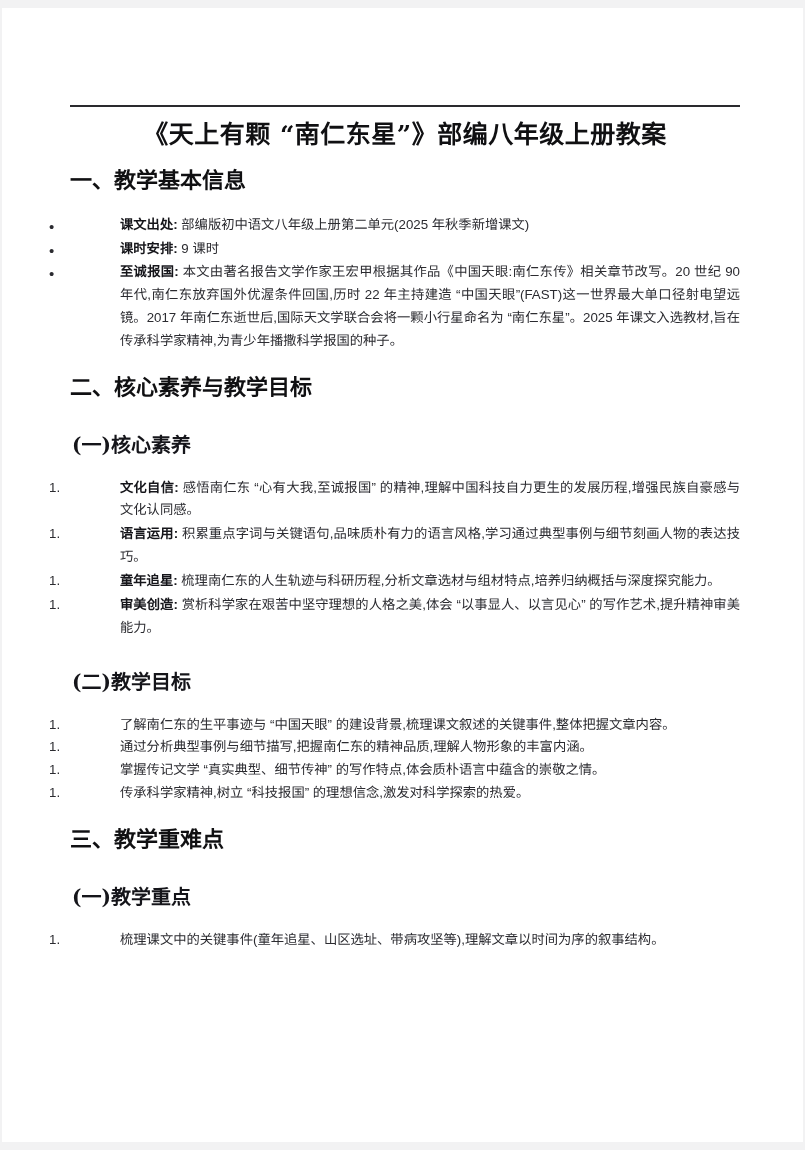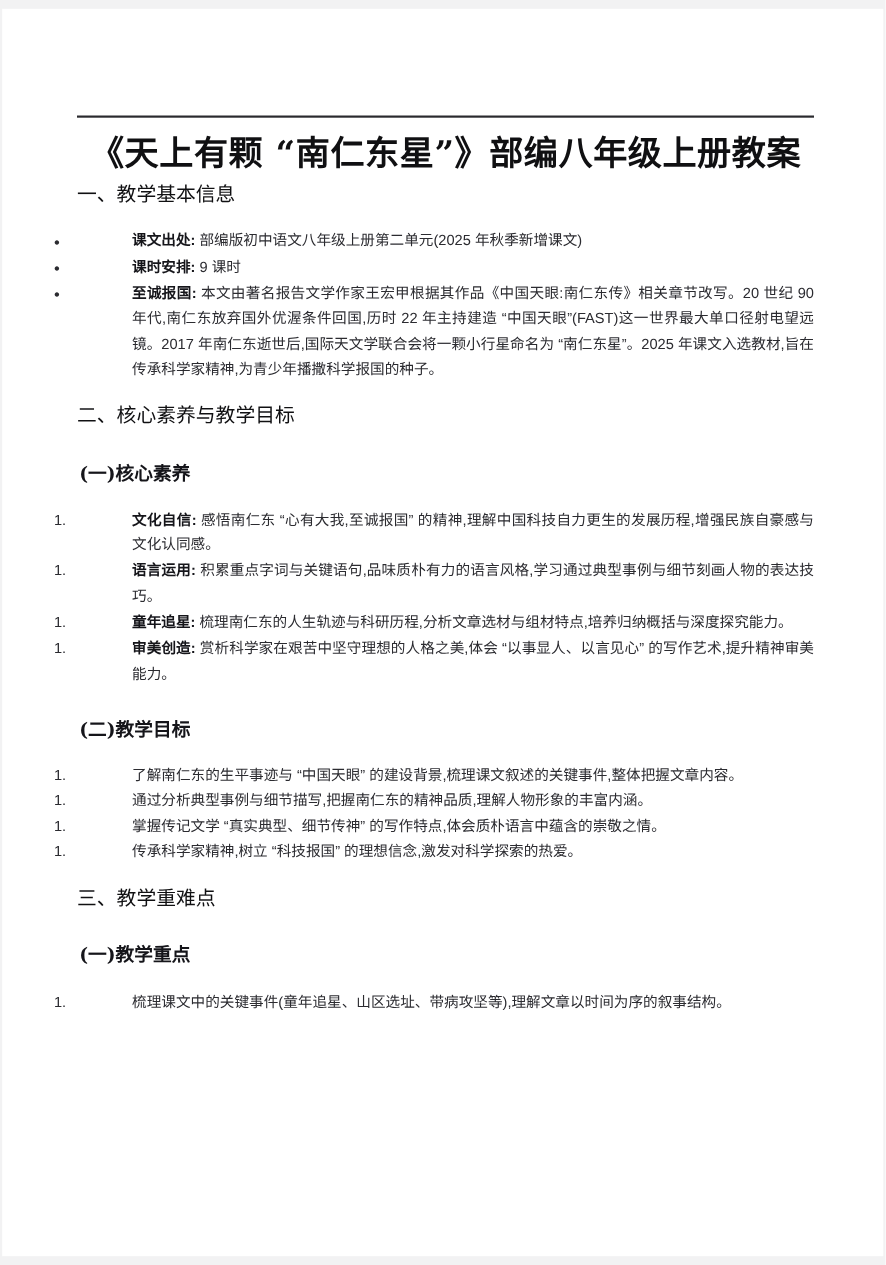--- a/index.html
+++ b/index.html
@@ -40,50 +40,50 @@
     border-top: 2px solid #2a2a2e;
   }
   .doc-title {
     position: absolute;
     left: 0;
     top: 106px;
     width: 670px;
     text-align: center;
     font-family: "DejaVu Serif", "Liberation Serif", serif;
     font-weight: 700;
-    font-size: 31px;
+    font-size: 25px;
     letter-spacing: 0.5px;
     color: #101012;
     white-space: nowrap;
   }
 
   
   .flow {
     position: absolute;
     left: 0;
     top: 158px;
     width: 670px;
   }
 
   h2.sec {
     font-family: "DejaVu Serif", "Liberation Serif", serif;
-    font-weight: 400;
-    font-size: 18px;
+    font-weight: 700;
+    font-size: 22px;
     color: #101012;
     margin: 0;
     padding: 0;
     line-height: 1.35;
   }
   .sec-wrap { margin: 20px 0 0 0; }
   .sec-wrap.first { margin-top: 0; }
 
   h3.subsec {
     font-family: "DejaVu Serif", "Liberation Serif", serif;
     font-weight: 700;
-    font-size: 17px;
+    font-size: 20px;
     color: #15151a;
     margin: 0;
     padding: 0 0 0 2px;
     line-height: 1.4;
   }
   .subsec-wrap { margin: 28px 0 0 0; }
 
   
   .list {
     margin: 0;

